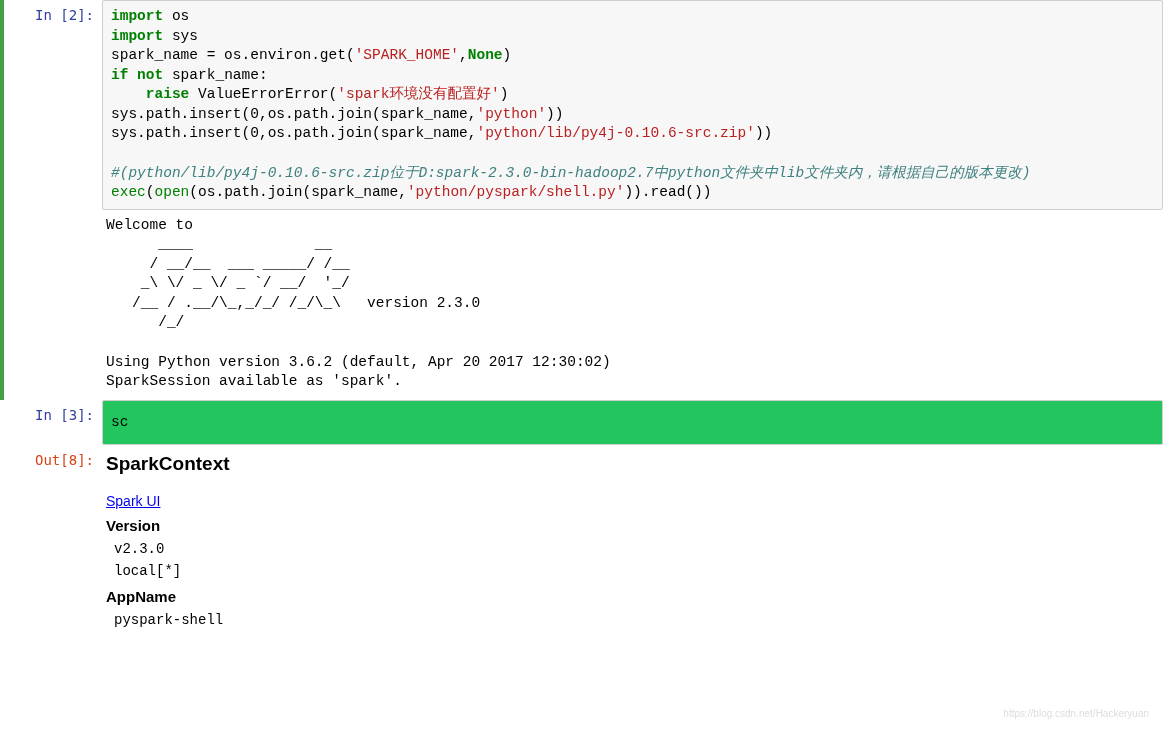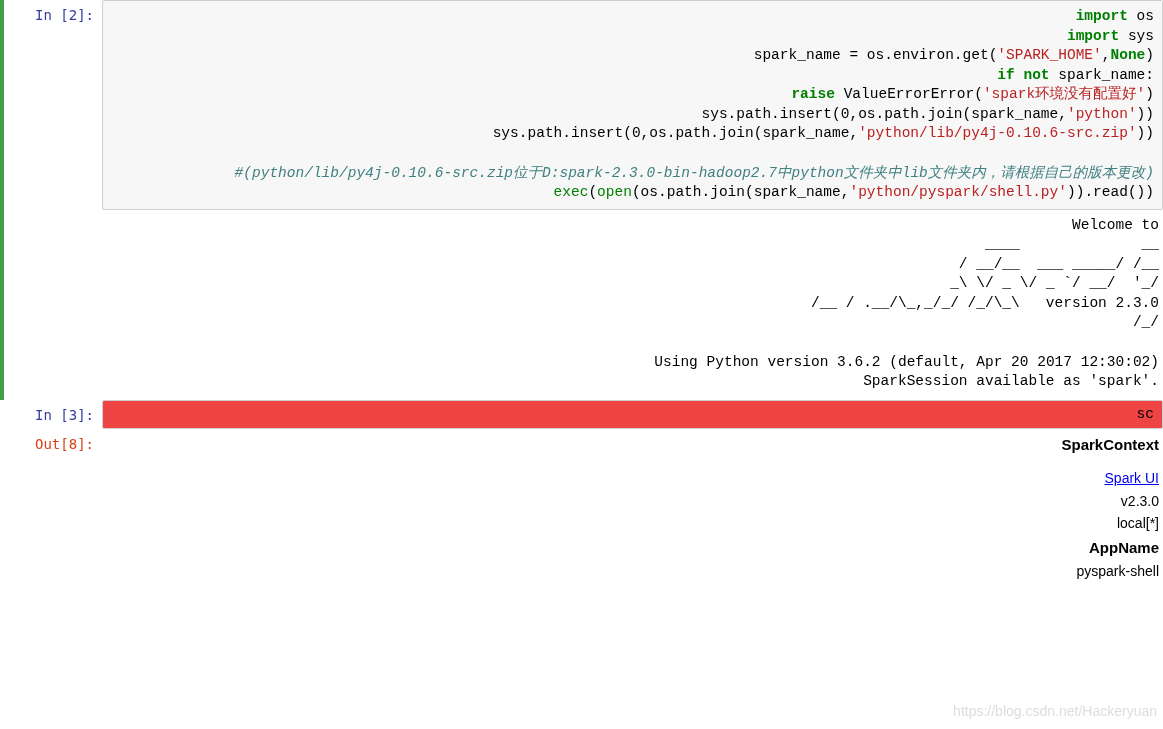--- a/index.html
+++ b/index.html
@@ -22,21 +22,20 @@
     padding: 7px 8px 5px 0;
     font-family: monospace;
     font-size: 14px;
     line-height: 1.2;
   }
   .in-prompt { color: #303F9F; }
   .out-prompt { color: #D84315; }
   .cell-body {
     flex: 1;
     padding: 0;
-    text-align: right;
   }
   .selected-marker {
     width: 4px;
     min-width: 4px;
     background: #42A047;
   }
   .no-marker {
     width: 4px;
     min-width: 4px;
     background: transparent;
@@ -46,56 +45,56 @@
     border: 1px solid #cfcfcf;
     border-radius: 2px;
     padding: 6px 8px;
     font-family: "Courier New", monospace;
     font-size: 14.5px;
     line-height: 1.35;
     white-space: pre;
     overflow-x: auto;
   }
   .input-area-plain {
-    background: #ef4444;
+    background: #22c55e;
     border: 1px solid #cfcfcf;
     border-radius: 2px;
-    padding: 4px 8px;
+    padding: 12px 8px;
     font-family: "Courier New", monospace;
     font-size: 14.5px;
     line-height: 1.35;
   }
   .output-area {
     padding: 6px 4px 0 4px;
     font-family: "Courier New", monospace;
     font-size: 14.5px;
     line-height: 1.35;
     white-space: pre;
     color: #000;
   }
   .out-body {
     padding: 4px 4px 10px 4px;
     font-family: "Helvetica Neue", Helvetica, Arial, sans-serif;
     font-size: 14px;
     line-height: 1.6;
   }
-  .out-body .mono { font-family: Liberation Sans, sans-serif; }
-  .sc-title { font-weight: bold; font-size: 15px; margin-bottom: 10px; }
+  .out-body .mono { font-family: Liberation Mono, monospace; margin-left: 8px; }
+  .sc-title { font-weight: bold; font-size: 19px; margin-bottom: 10px; }
   .sc-link { color: #0000EE; text-decoration: underline; cursor: pointer; }
   .sc-head { font-weight: bold; font-size: 15px; margin-top: 2px; }
   .kw-green { color: #008000; font-weight: bold; }
   .str-red  { color: #BA2121; }
   .builtin  { color: #008000; }
   .comment  { color: #408080; font-style: italic; }
   .watermark {
     position: fixed;
-    right: 6px;
+    right: 14px;
     bottom: 10px;
     color: #ddd;
-    font-size: 14px;
+    font-size: 10px;
     pointer-events: none;
     font-family: Arial, sans-serif;
     text-align: right;
   }
   .spacer { height: 8px; }
 </style>
 </head>
 <body>
 
 <div class="cell">
@@ -133,20 +132,21 @@
   </div>
 </div>
 
 <div class="cell">
   <div class="no-marker"></div>
   <div class="prompt-col out-prompt">Out[8]:</div>
   <div class="cell-body">
     <div class="out-body">
       <div class="sc-title">SparkContext</div>
       <div><a class="sc-link">Spark UI</a></div>
+      <div class="sc-head">Version</div>
       <div class="mono">v2.3.0</div>
       <div class="mono">local[*]</div>
       <div class="sc-head">AppName</div>
       <div class="mono">pyspark-shell</div>
     </div>
   </div>
 </div>
 
 <div class="watermark">https://blog.csdn.net/Hackeryuan</div>
 

